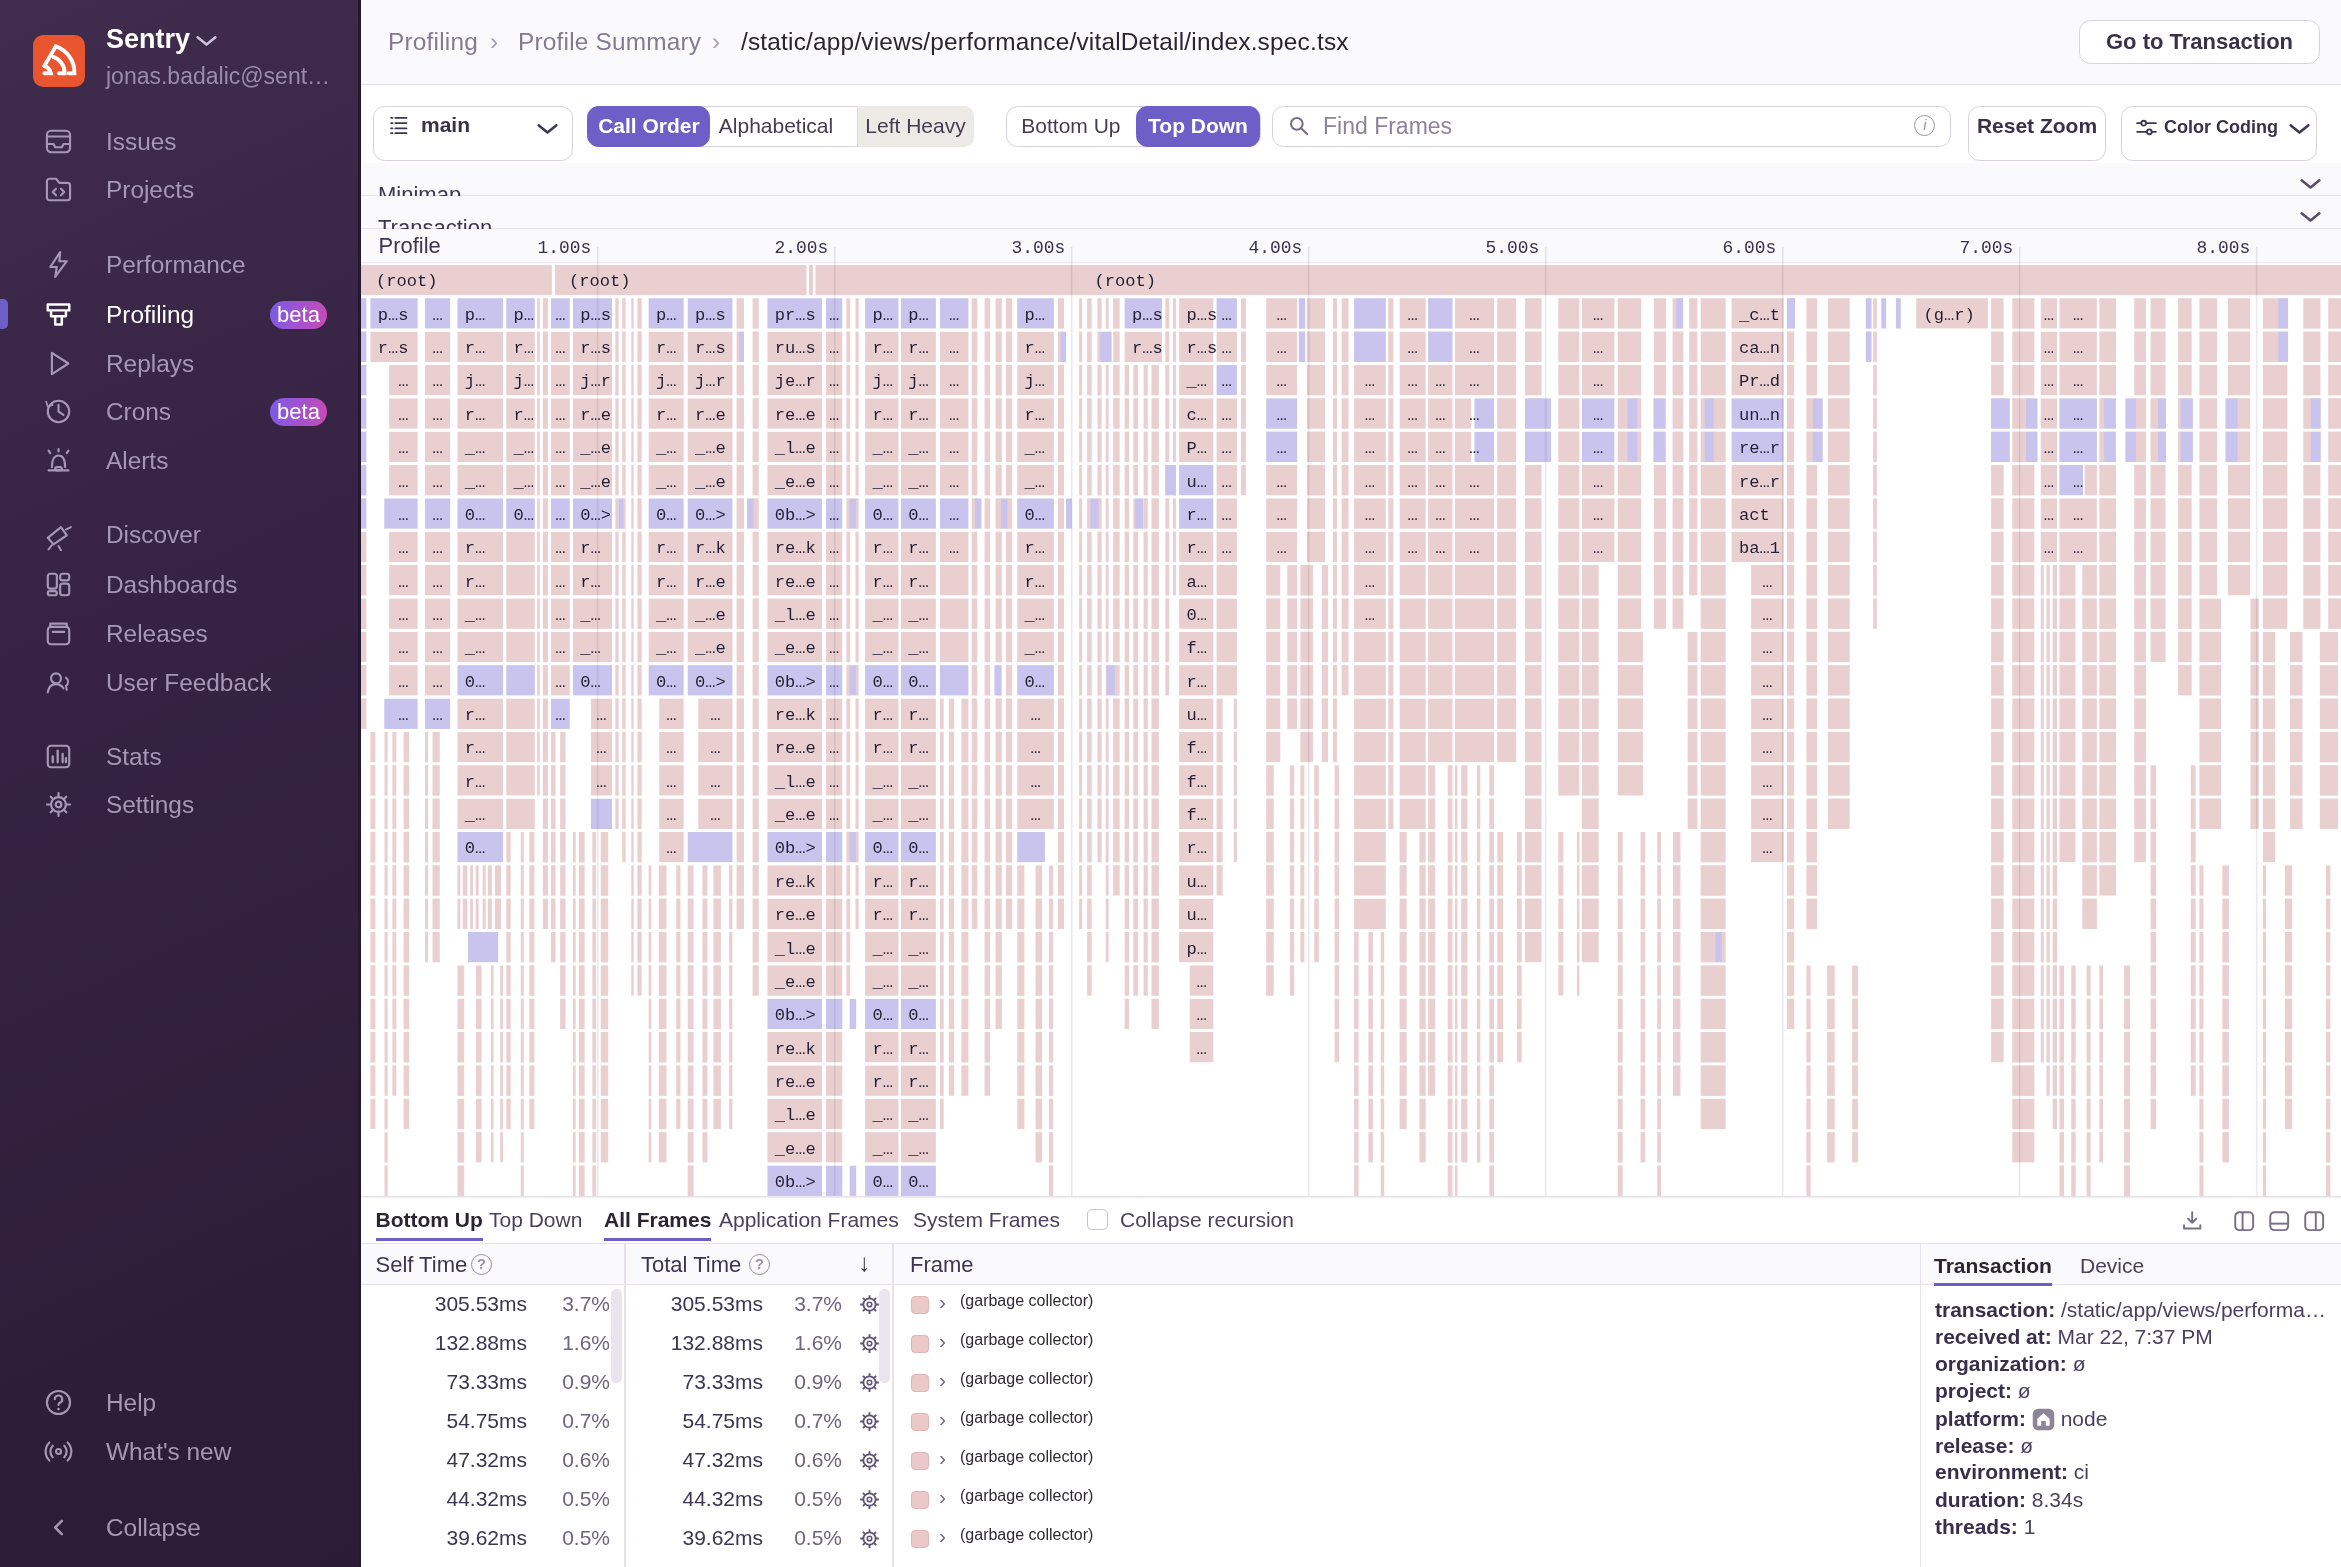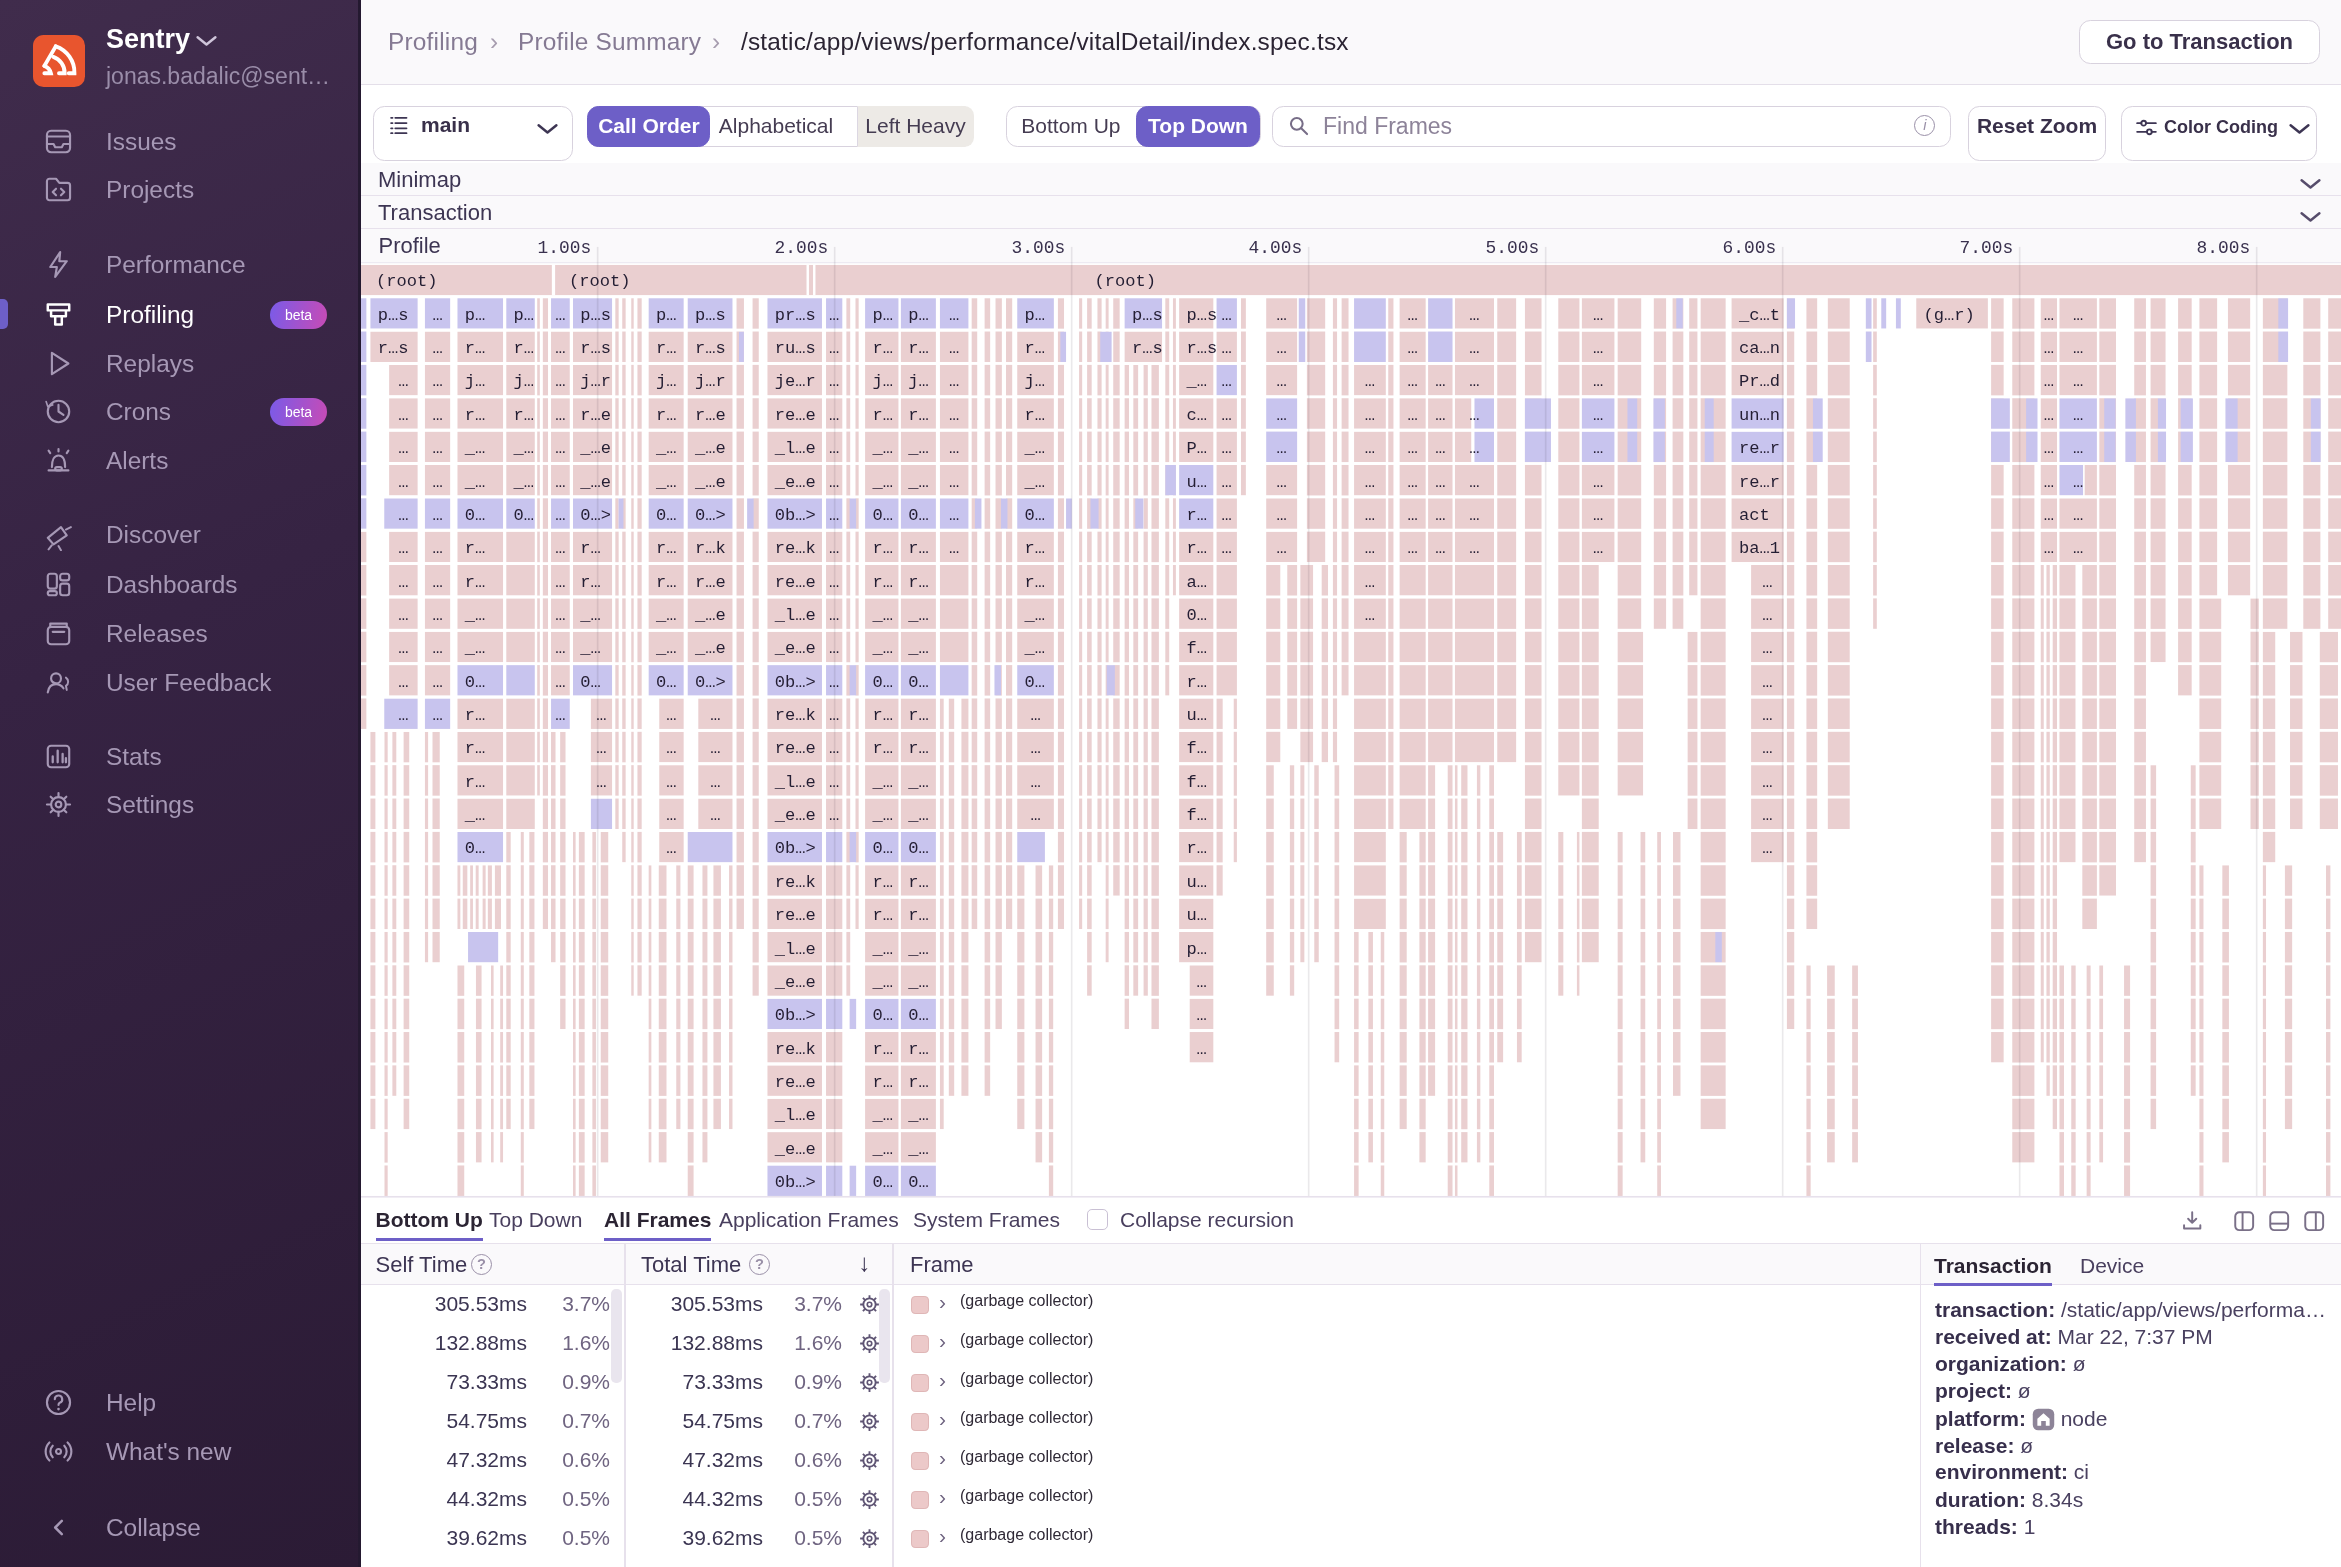--- a/index.html
+++ b/index.html
@@ -5,42 +5,42 @@
  font-family:'Liberation Sans',sans-serif;-webkit-font-smoothing:antialiased}
 .abs{position:absolute}
 #sidebar{position:absolute;left:0;top:0;width:360px;height:1567px;
  background:linear-gradient(155deg,#402c4c 0%,#362343 40%,#2b1b35 100%)}
 #sidebar .edge{position:absolute;right:0;top:0;width:2.4px;height:100%;background:#1f1528}
 .sitem{position:absolute;left:0;width:360px;height:49px;color:#a698b5;font-size:24.4px;line-height:49px}
 .sitem .ic{position:absolute;left:42px;top:8.1px;width:33px;height:33px}
 .sitem .tx{position:absolute;left:106px;top:0}
 .sitem.act{color:#ffffff}
 .beta{position:absolute;left:270px;top:10.6px;width:57px;height:28px;border-radius:14px;
- background:linear-gradient(100deg,#7a5be8 0%,#c74bb5 100%);color:#fff;font-size:14px;
+ background:linear-gradient(100deg,#7a5be8 0%,#c74bb5 100%);color:#fff;font-size:22px;
  text-align:center;line-height:28px}
 .svgic{stroke:#a698b5;fill:none;stroke-width:2.6;stroke-linecap:round;stroke-linejoin:round}
 .svgic.w{stroke:#ffffff}
 #content{position:absolute;left:360px;top:0;width:1981px;height:1567px;background:#fff}
 #crumbbar{position:absolute;left:0;top:0;width:1981px;height:85px;background:#faf9fb;border-bottom:1.6px solid #e4dfe9}
 .crumb{position:absolute;top:28px;font-size:24.4px;color:#857a93;letter-spacing:0.2px}
 .crumb.dark{color:#2b2433;letter-spacing:0.2px}
 .csep{position:absolute;top:28px;color:#a79daf;font-size:24.4px}
 .btn{position:absolute;background:#fff;border:1.6px solid #d8d2de;border-radius:11.4px;
  font-size:22px;font-weight:bold;color:#39304a;text-align:center}
 #gototx{left:1719px;top:20.3px;width:241px;height:44px;line-height:41px}
 #toolbar{position:absolute;left:0;top:86px;width:1981px;height:76px;background:#fff}
 .tbtn{position:absolute;top:20.3px;height:55px;line-height:37px;font-size:21px}
 .seg{position:absolute;top:20.3px;height:41px;border:1.6px solid #d8d2de;border-radius:11.4px;background:#fff}
 .seg .s{position:absolute;top:-1.6px;height:41px;line-height:37px;font-size:21px;color:#453c52;
  text-align:center;border:1.6px solid transparent}
 .seg .s.on{background:#6d5fc7;color:#fff;font-weight:bold;border-radius:11.4px;border-color:#6d5fc7}
 .seg .s.gray{background:#edeae6;border-radius:0 9.8px 9.8px 0}
 #minimap,#transaction{position:absolute;left:0;width:1981px;background:#faf9fb;border-bottom:0.8px solid #e7e1ec;
  font-size:22px;color:#3d3553}
-.rowlab{position:absolute;left:18px;top:4px}
+.rowlab{position:absolute;left:18px;top:19px}
 .chev{position:absolute;right:19.5px;top:9px;width:23px;height:14.6px}
 .tab{position:absolute;top:9.8px;font-size:21px;color:#493f5e;height:33px}
 .tab.on{font-weight:bold;color:#2b2433;border-bottom:3.3px solid #6d5fc7;padding-bottom:6.5px}
 #tabbar{position:absolute;left:0;top:0;width:1981px;height:46px;border-bottom:1.6px solid #e7e1ec}
 #thead{position:absolute;left:0;top:46px;width:1981px;height:41px;background:#faf9fb;border-bottom:1.6px solid #e7e1ec;
  font-size:22px;color:#3d3553}
 .vline{position:absolute;top:0;width:1.6px;background:#e7e1ec}
 .trow{position:absolute;width:1560px;height:39px;font-size:21px;color:#3b3552}
 .num{position:absolute;text-align:right}
 .pct{color:#6f6481}

